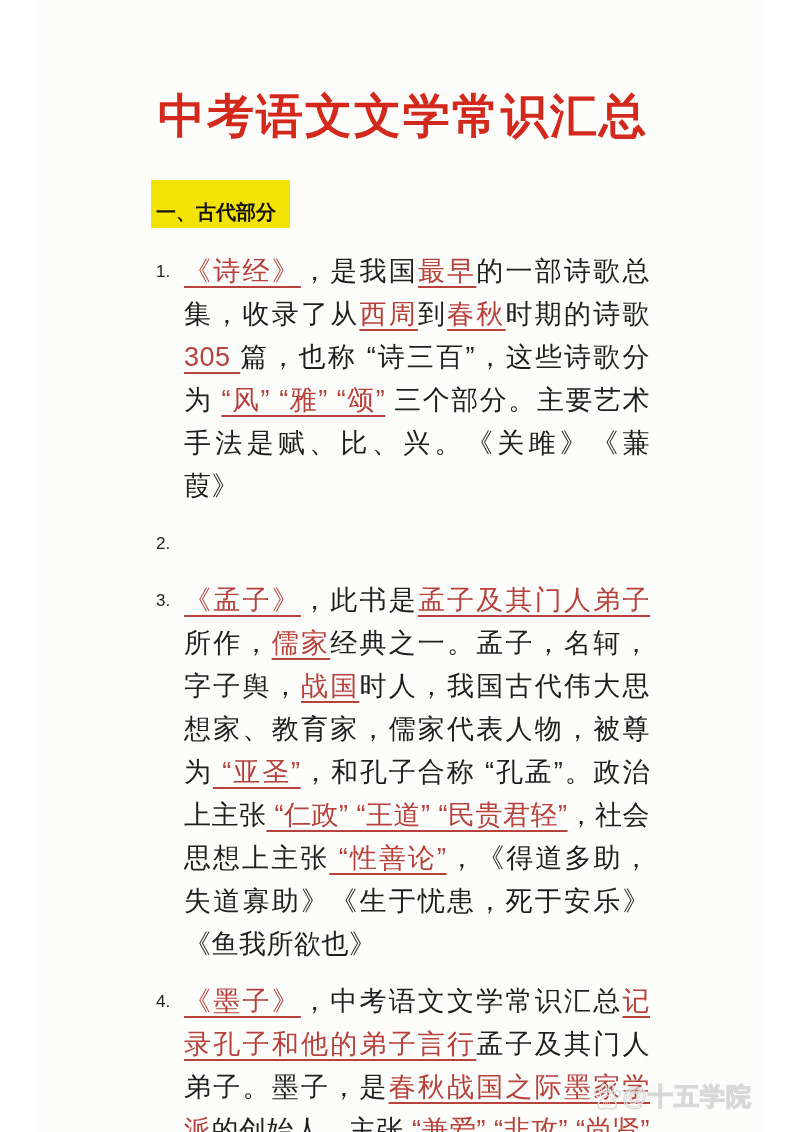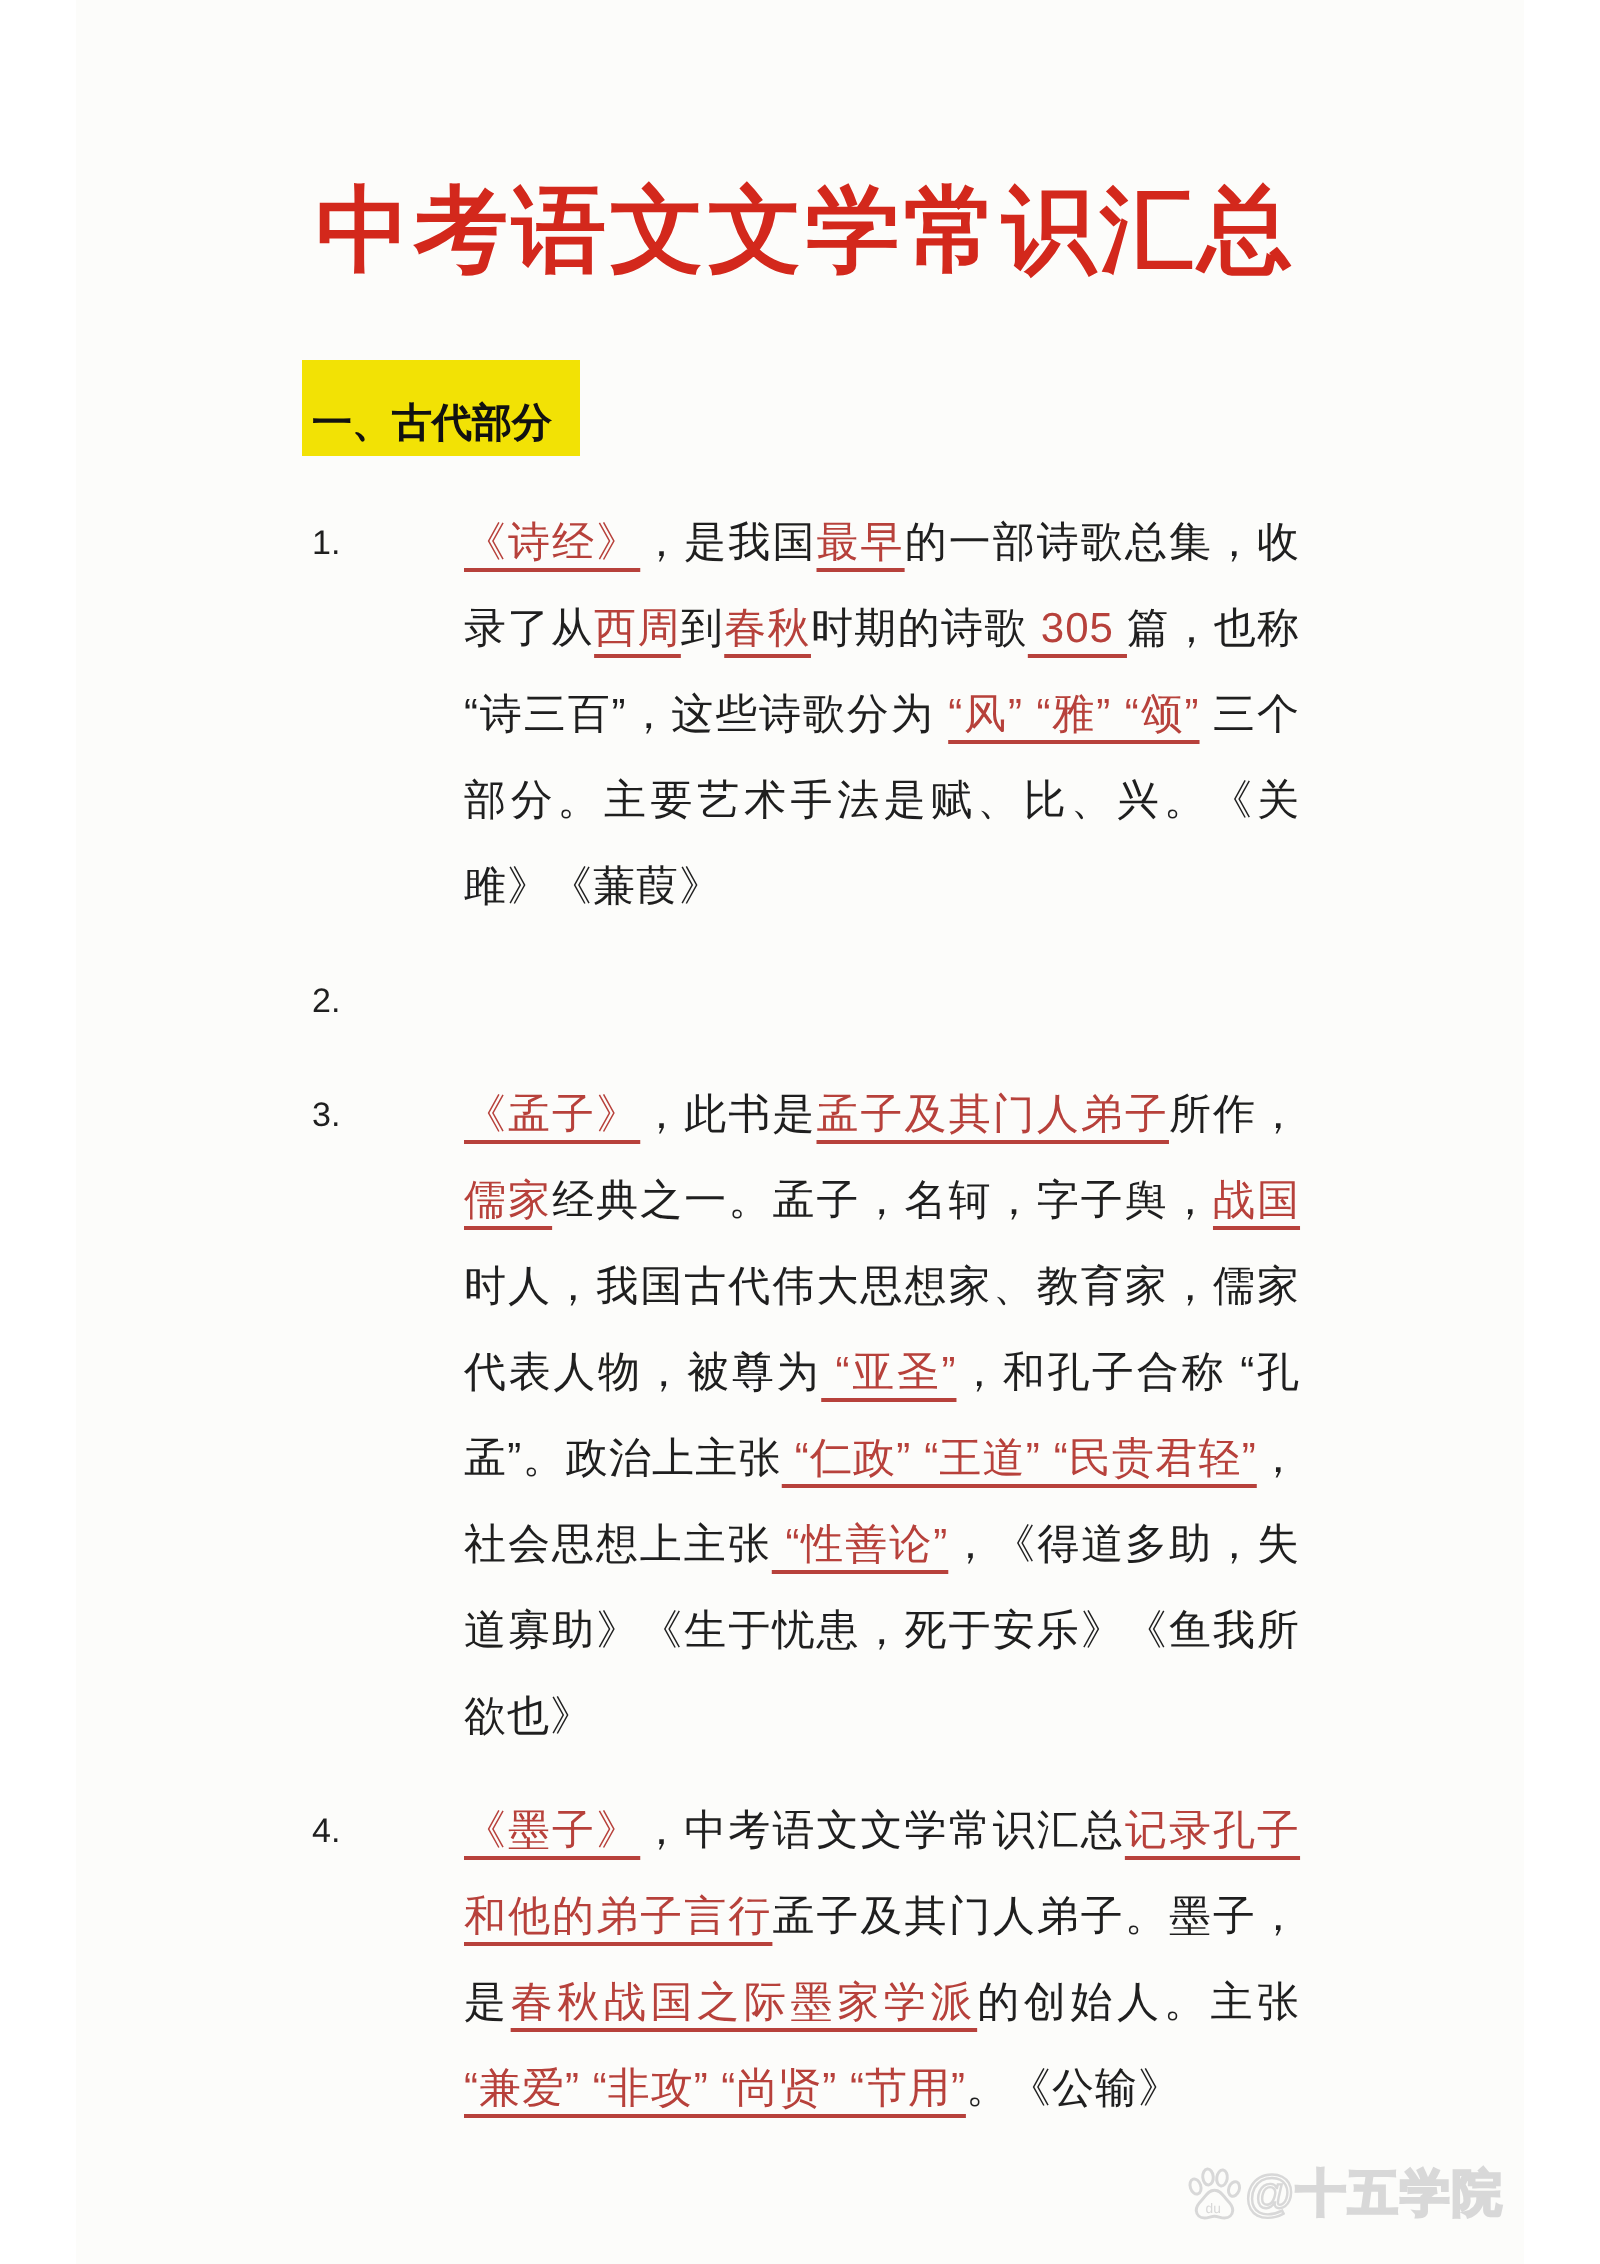--- a/index.html
+++ b/index.html
@@ -48,26 +48,25 @@
   }
   .num {
     flex: none;
     width: 28px;
     font-size: 17px;
     line-height: 43px;
     color: #1f1f1f;
   }
   .item-body { flex: 1; min-width: 0; }
   .item-body p {
-    font-size: 21px;
+    font-size: 27px;
     line-height: 43px;
     text-align: justify;
     text-justify: inter-character;
     letter-spacing: 0.5px;
-    margin-left: 48px;
   }
   .red {
     color: #b7413b;
     text-decoration: underline;
     text-decoration-color: #b7413b;
     text-decoration-thickness: 1.5px;
     text-underline-offset: 6px;
   }
   .watermark {
     position: absolute;

